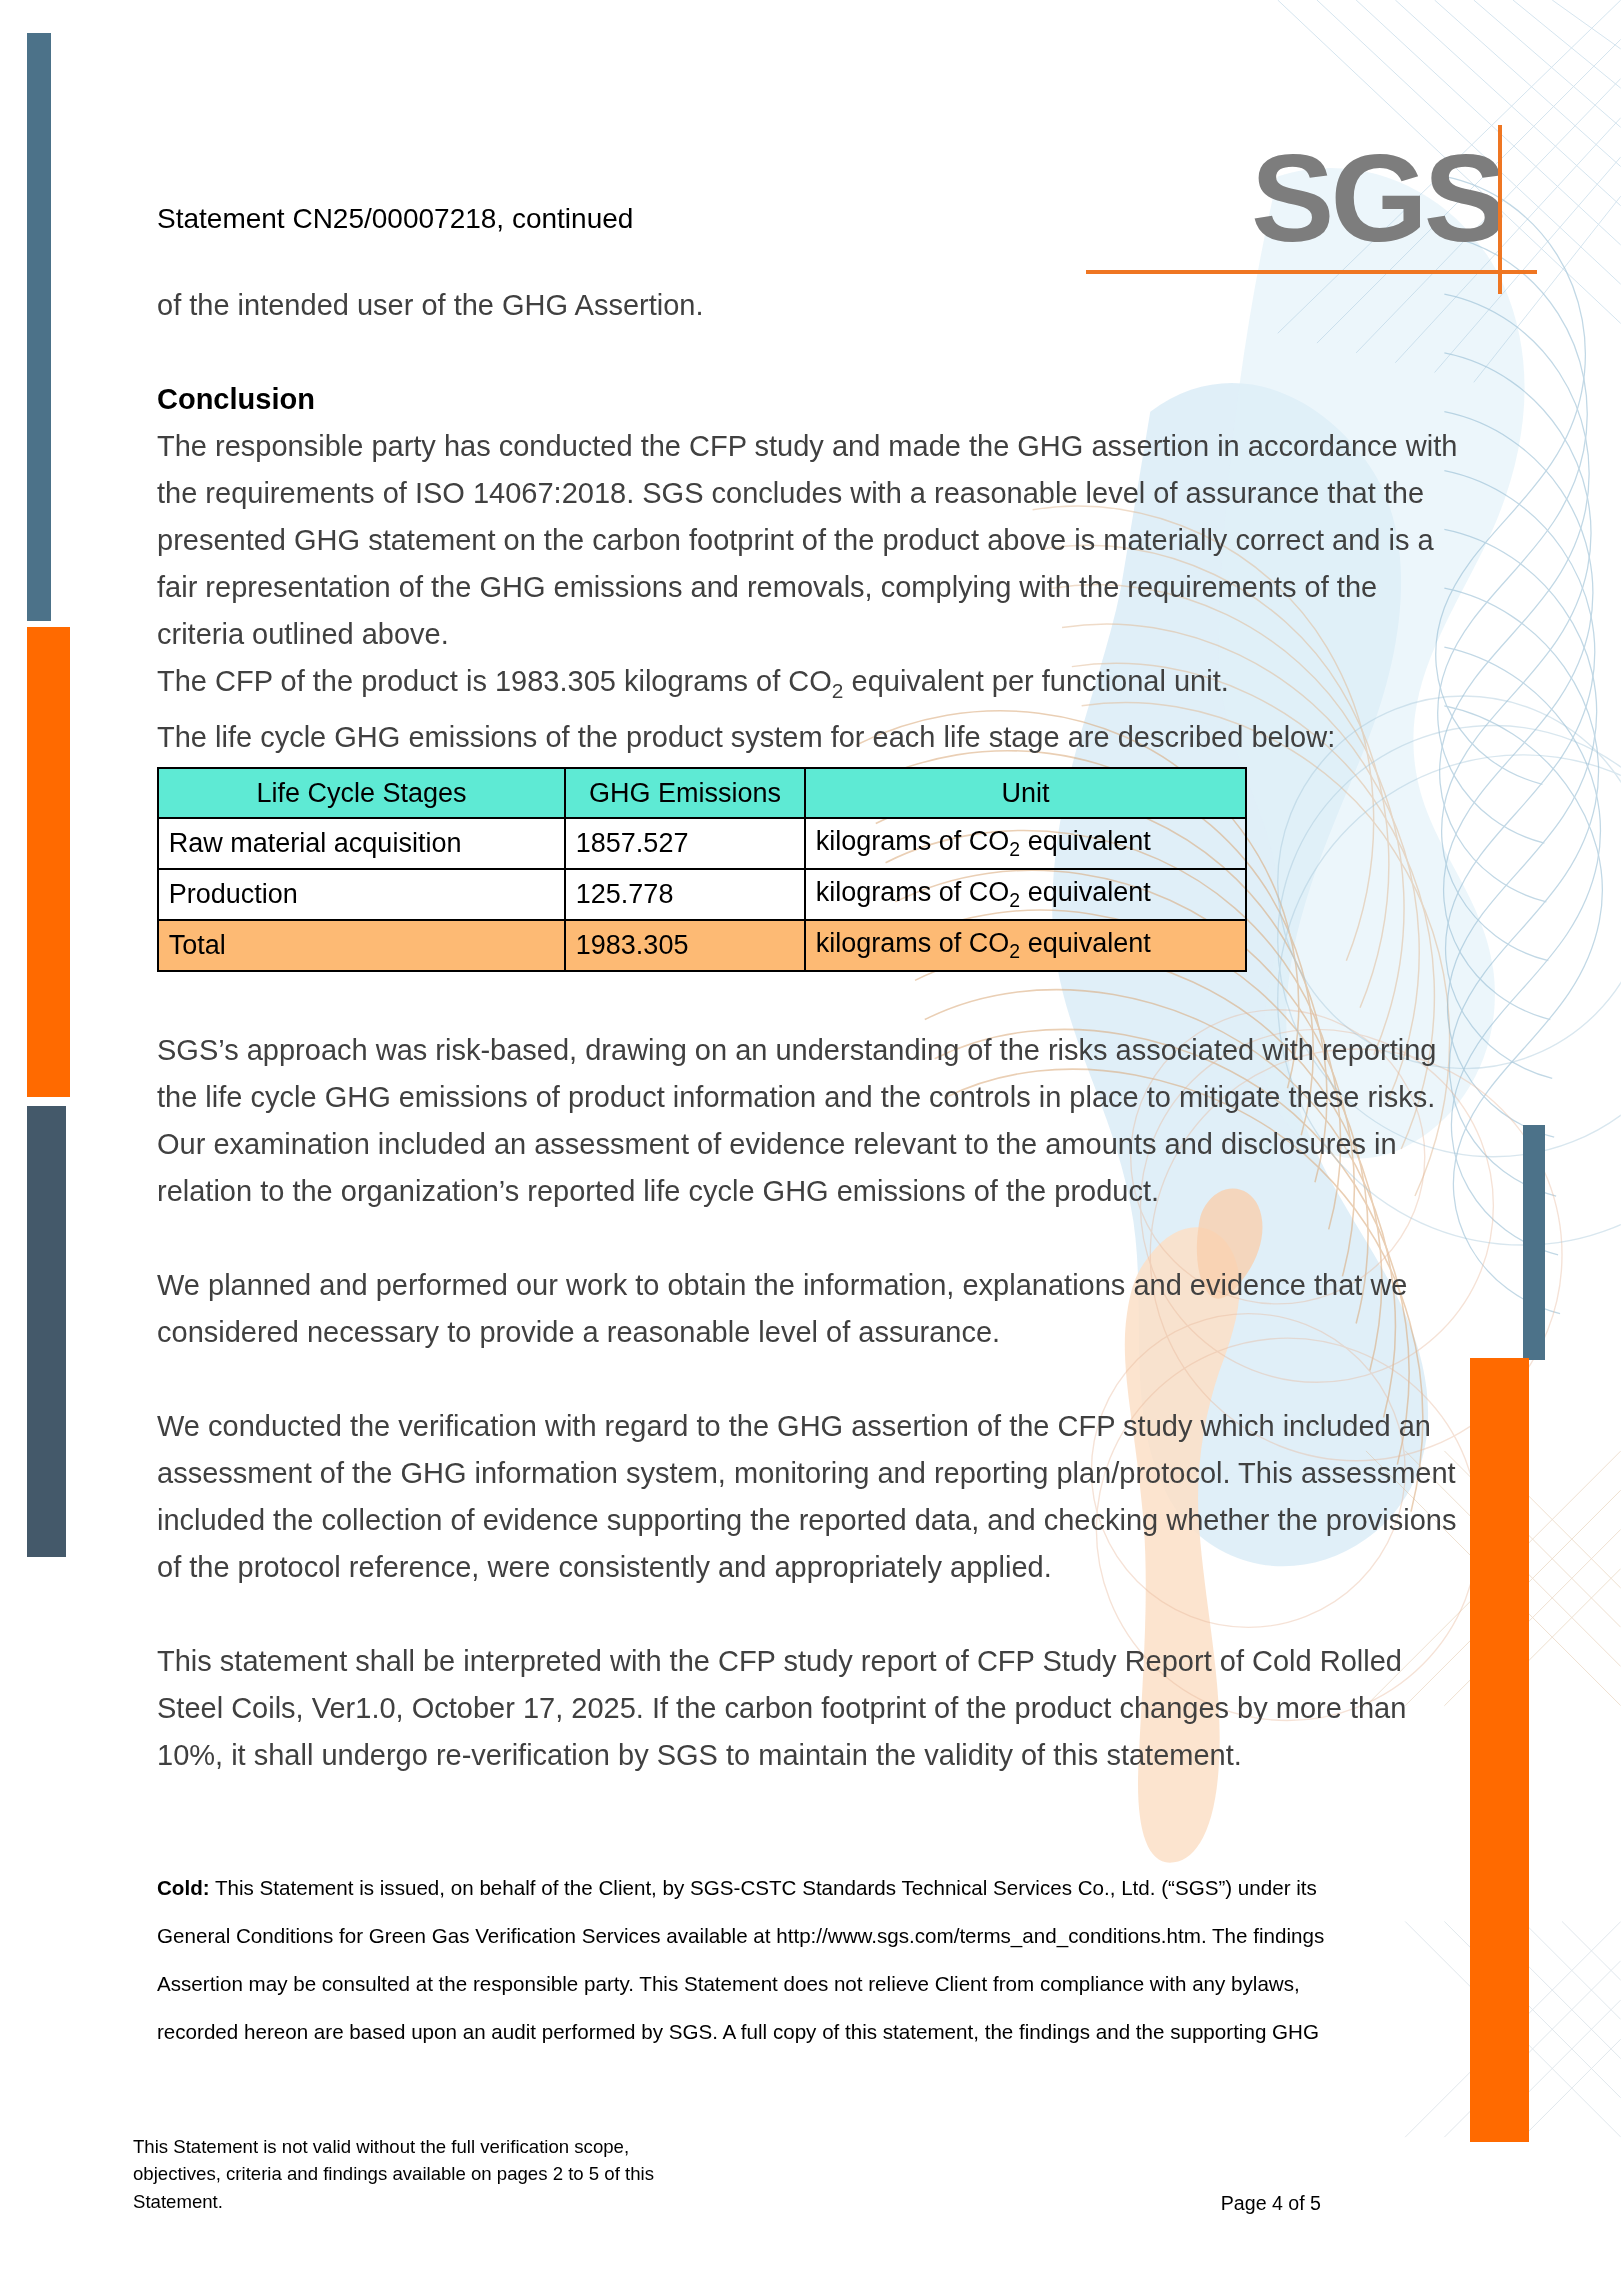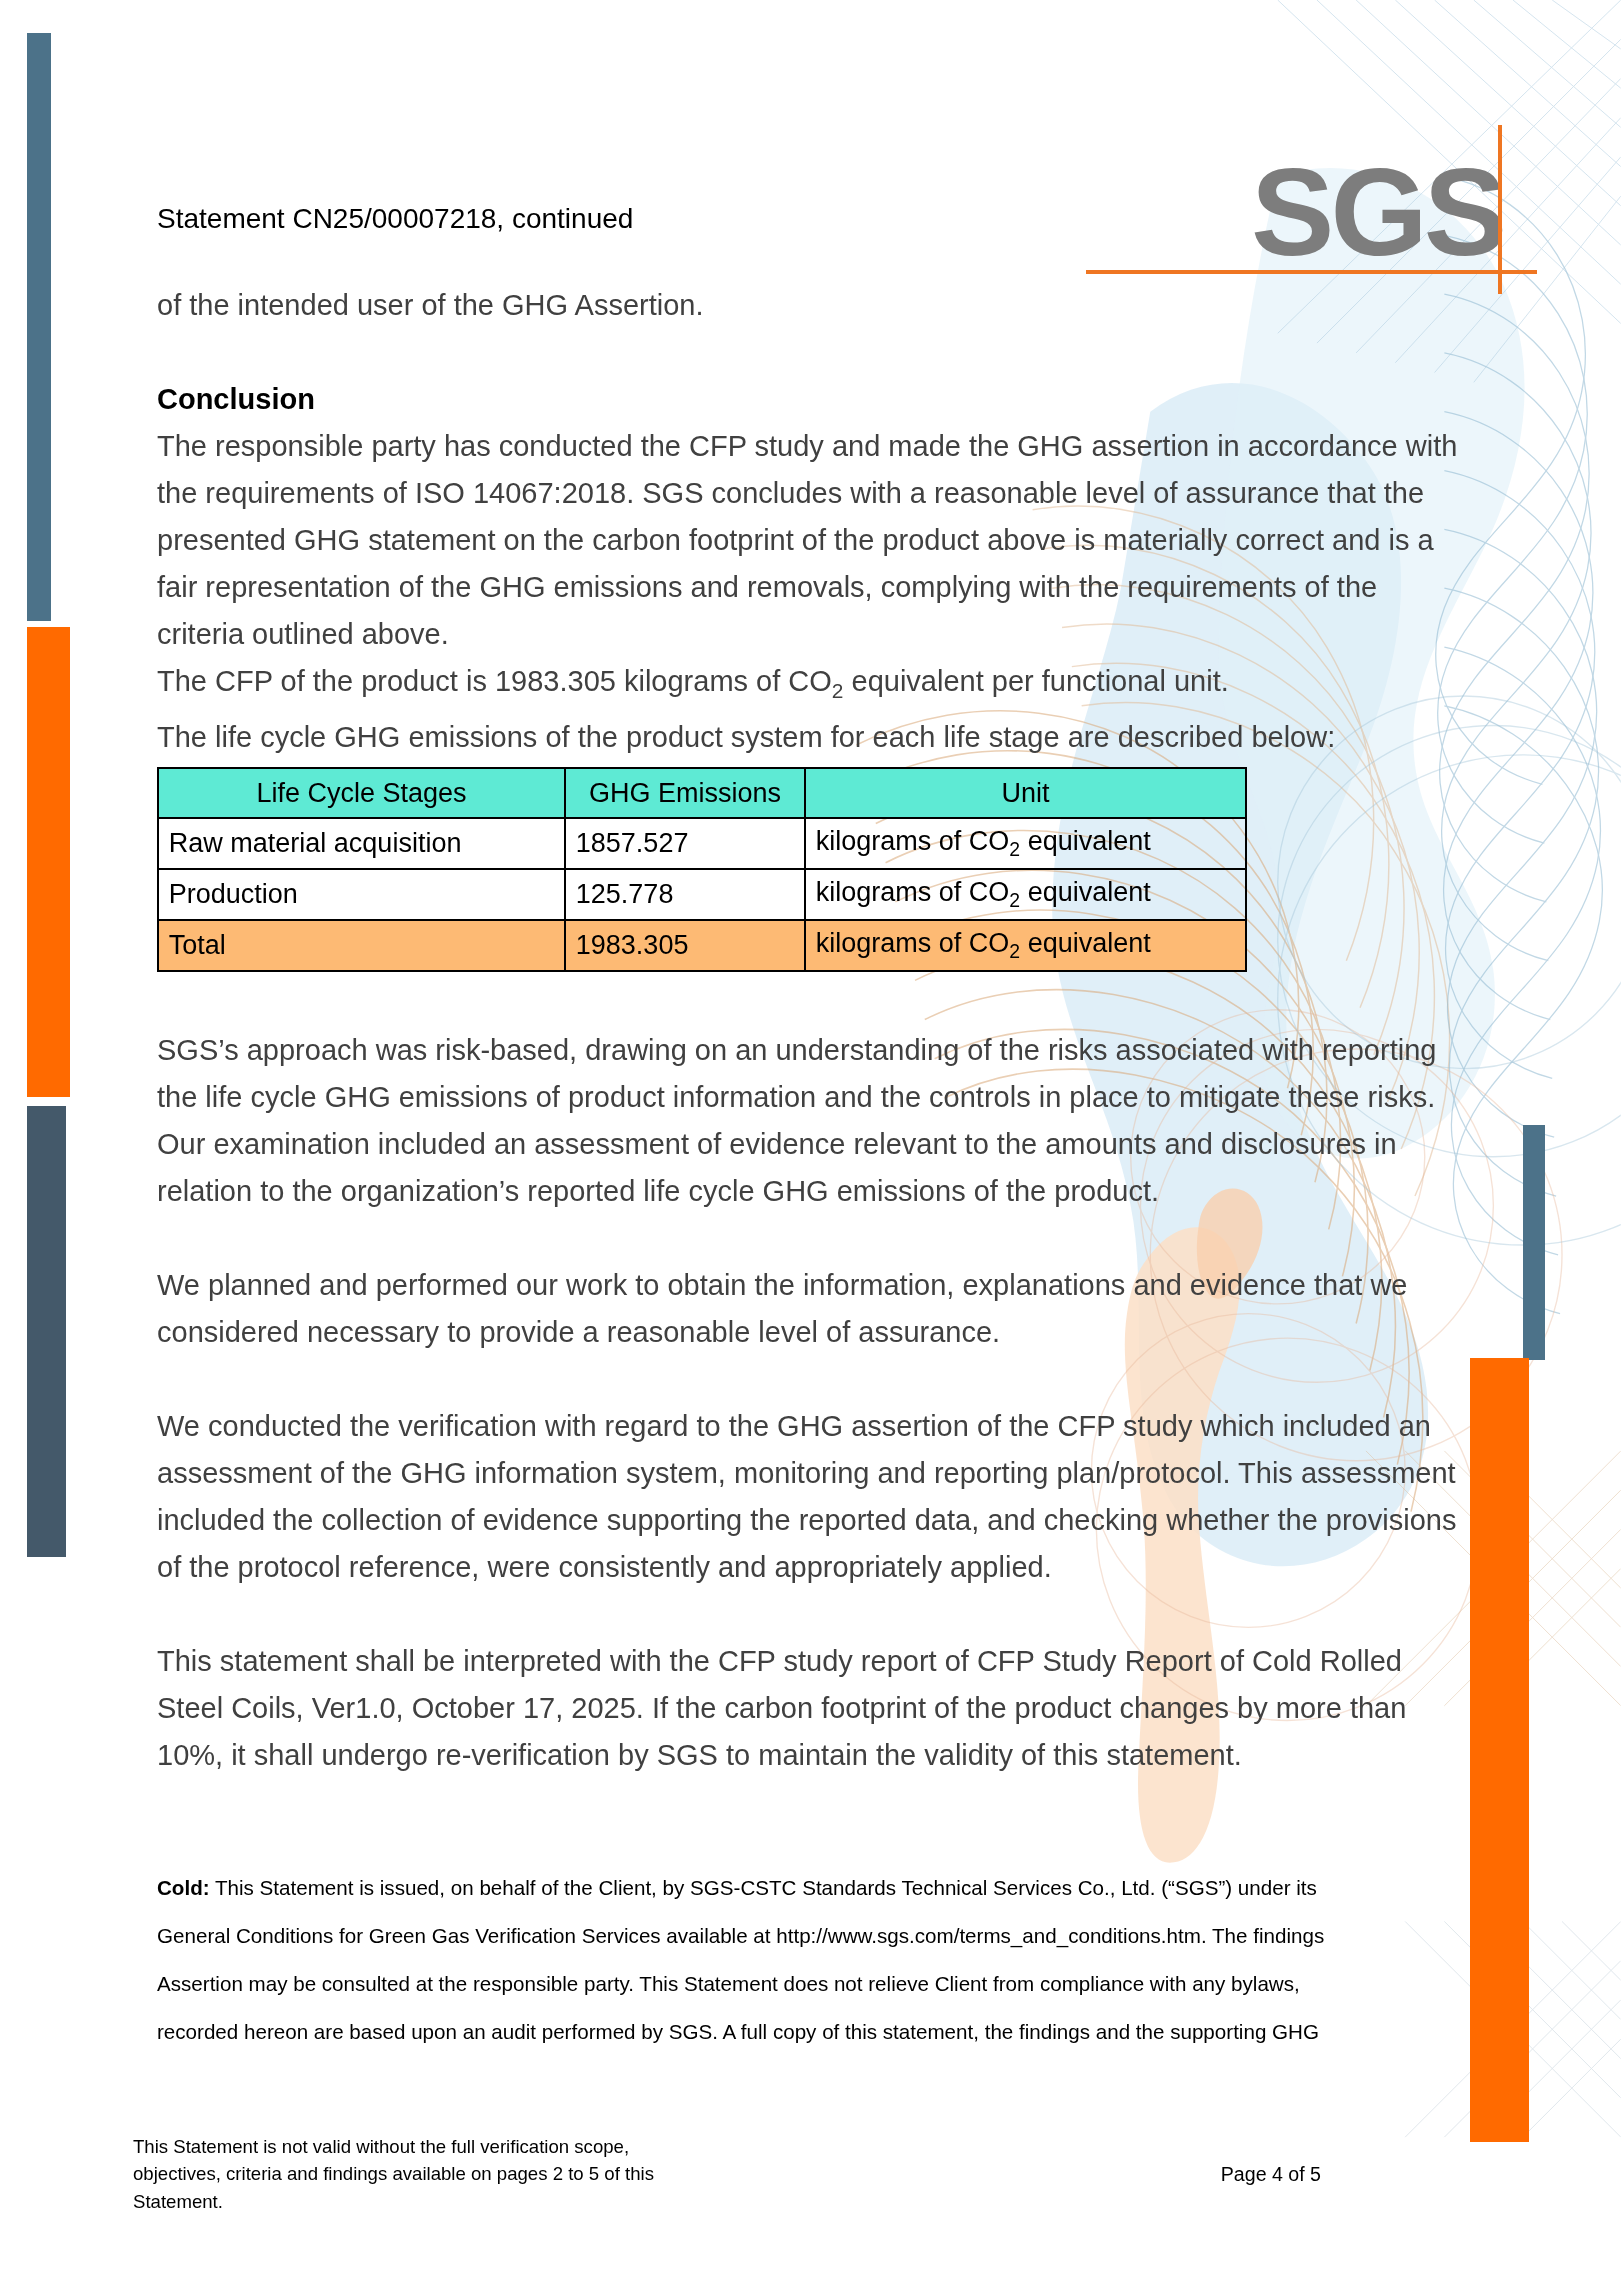--- a/index.html
+++ b/index.html
@@ -42,21 +42,21 @@
   .logo-wrap {
     position: absolute;
     left: 1251px;
     top: 125px;
     width: 304px;
     height: 176px;
   }
   .logo-text {
     position: absolute;
     left: 0px;
-    top: 24px;
+    top: 10px;
     font-family: "Liberation Sans", sans-serif;
     font-weight: bold;
     font-size: 125px;
     letter-spacing: -3.9px;
     color: #7d7d7d;
     line-height: 1;
   }
   .logo-vline {
     position: absolute;
     left: 247px;
@@ -155,21 +155,21 @@
   p.note b { font-weight: bold; }
 
   
   .footer {
     position: absolute;
     left: 133px;
     top: 2133px;
     width: 1333px;
     display: flex;
     justify-content: space-between;
-    align-items: center;
+    align-items: flex-end;
   }
   .footer-left {
     font-size: 18.6px;
     line-height: 27.4px;
     color: #000;
     max-width: 608px;
   }
   .footer-right {
     font-size: 19.6px;
     color: #000;

